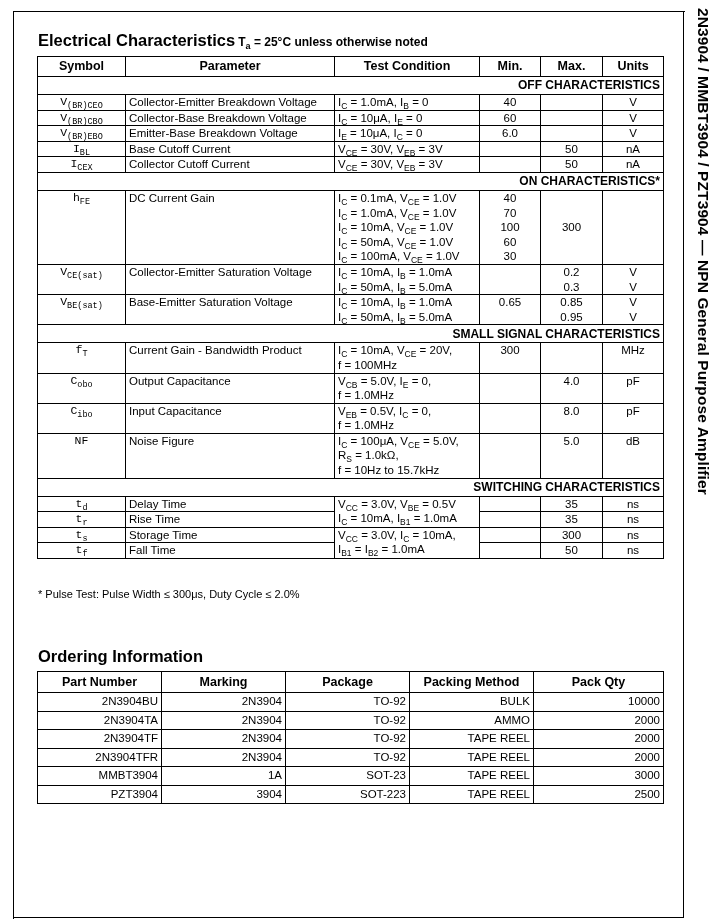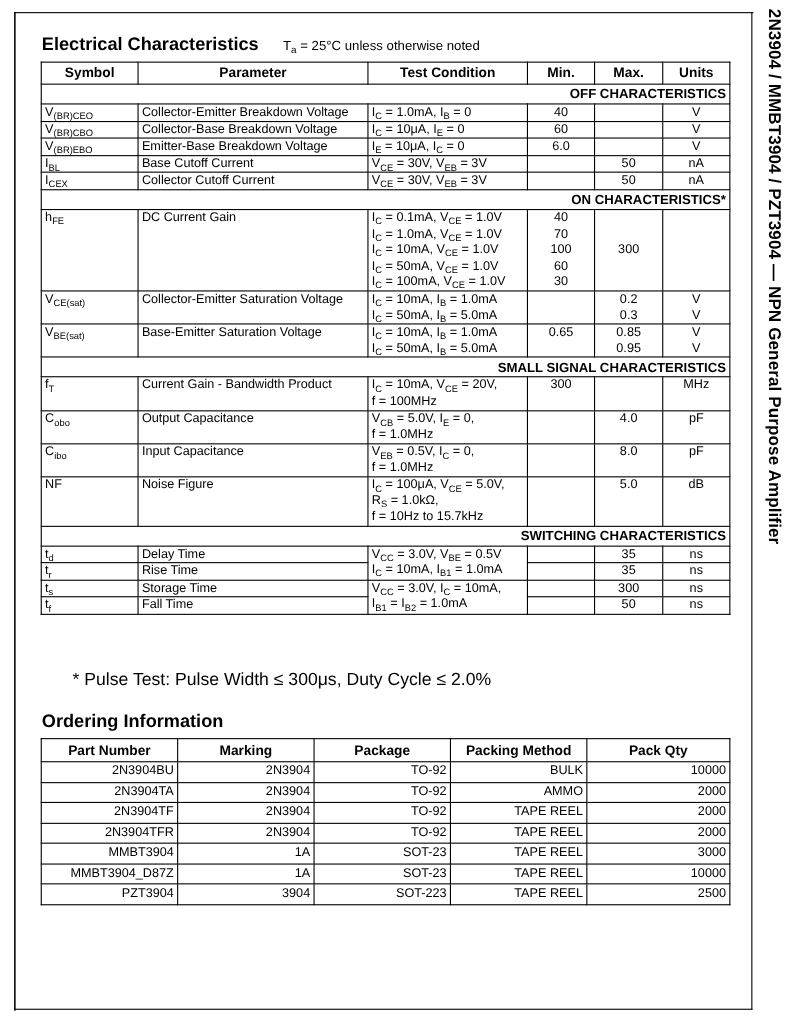--- a/index.html
+++ b/index.html
@@ -8,38 +8,38 @@
   .page-frame { position:absolute; left:13px; top:11px; width:671px; height:907px;
                 border:1px solid #000; border-left-width:1px; border-top:none; border-right:1px solid #000; border-bottom:1px solid #000; box-sizing:border-box; }
   .frame-top { position:absolute; left:13px; top:11px; width:672px; border-top:1px solid #000; }
   .frame-left { position:absolute; left:13px; top:11px; height:908px; border-left:1px solid #000; }
   .side-title { position:absolute; left:694px; top:8px; width:20px; height:520px; }
   .side-title span { position:absolute; left:0; top:0; transform-origin:0 0;
                      transform: translate(18px,0) rotate(90deg);
                      white-space:nowrap; font-weight:bold; font-size:15.5px; letter-spacing:0.1px; }
 
   .sec-title { position:absolute; font-weight:bold; font-size:16.5px; }
-  .sec-sub { font-weight:normal; font-size:12px; margin-left:22px; }
+  .sec-sub { font-weight:bold; font-size:12px; margin-left:3px; }
   .sec-sub sub { font-size:9px; }
 
   table { border-collapse:collapse; position:absolute; table-layout:fixed; }
   td, th { border:1px solid #000; font-size:11.5px; padding:0 3px; vertical-align:top; line-height:14.6px; }
   th { font-weight:bold; font-size:12.5px; text-align:center; vertical-align:middle; height:19px; }
-  td.sym { text-align:left; }
+  td.sym { text-align:center;font-family:Liberation Mono, monospace; }
   td.c { text-align:center; }
   td.cat { font-weight:bold; font-size:12px; text-align:right; height:17px; padding-left:3px; vertical-align:middle; }
   sub { font-size:8.5px; vertical-align:-3px; line-height:0; }
   .tc-line { display:block; white-space:nowrap; }
 
   #elec { left:37px; top:56px; width:626px; }
   #order { left:37px; top:671px; width:626px;border-radius:16px; }
   #order td { text-align:right; vertical-align:middle; height:17.5px; font-size:11.5px; }
   #order th { height:20px; }
 
-  .footnote { position:absolute; left:38px; top:610px; font-size:16px;margin-left:28px; }
+  .footnote { position:absolute; left:38px; top:588px; font-size:11px; }
 </style>
 </head>
 <body>
 
 <div class="frame-top"></div>
 <div class="frame-left"></div>
 <div class="page-frame"></div>
 
 <div class="side-title">
   <span>2N3904 / MMBT3904 / PZT3904 — NPN General Purpose Amplifier</span>
@@ -380,27 +380,20 @@
         <td>2000</td>
       </tr>
       <tr>
         <td>MMBT3904</td>
         <td>1A</td>
         <td>SOT-23</td>
         <td>TAPE REEL</td>
         <td>3000</td>
       </tr>
       <tr>
-        <td>MMBT3904_D87Z</td>
-        <td>1A</td>
-        <td>SOT-23</td>
-        <td>TAPE REEL</td>
-        <td>10000</td>
-      </tr>
-      <tr>
         <td>PZT3904</td>
         <td>3904</td>
         <td>SOT-223</td>
         <td>TAPE REEL</td>
         <td>2500</td>
       </tr>
     </tbody>
 </table>
 
 </body></html>

